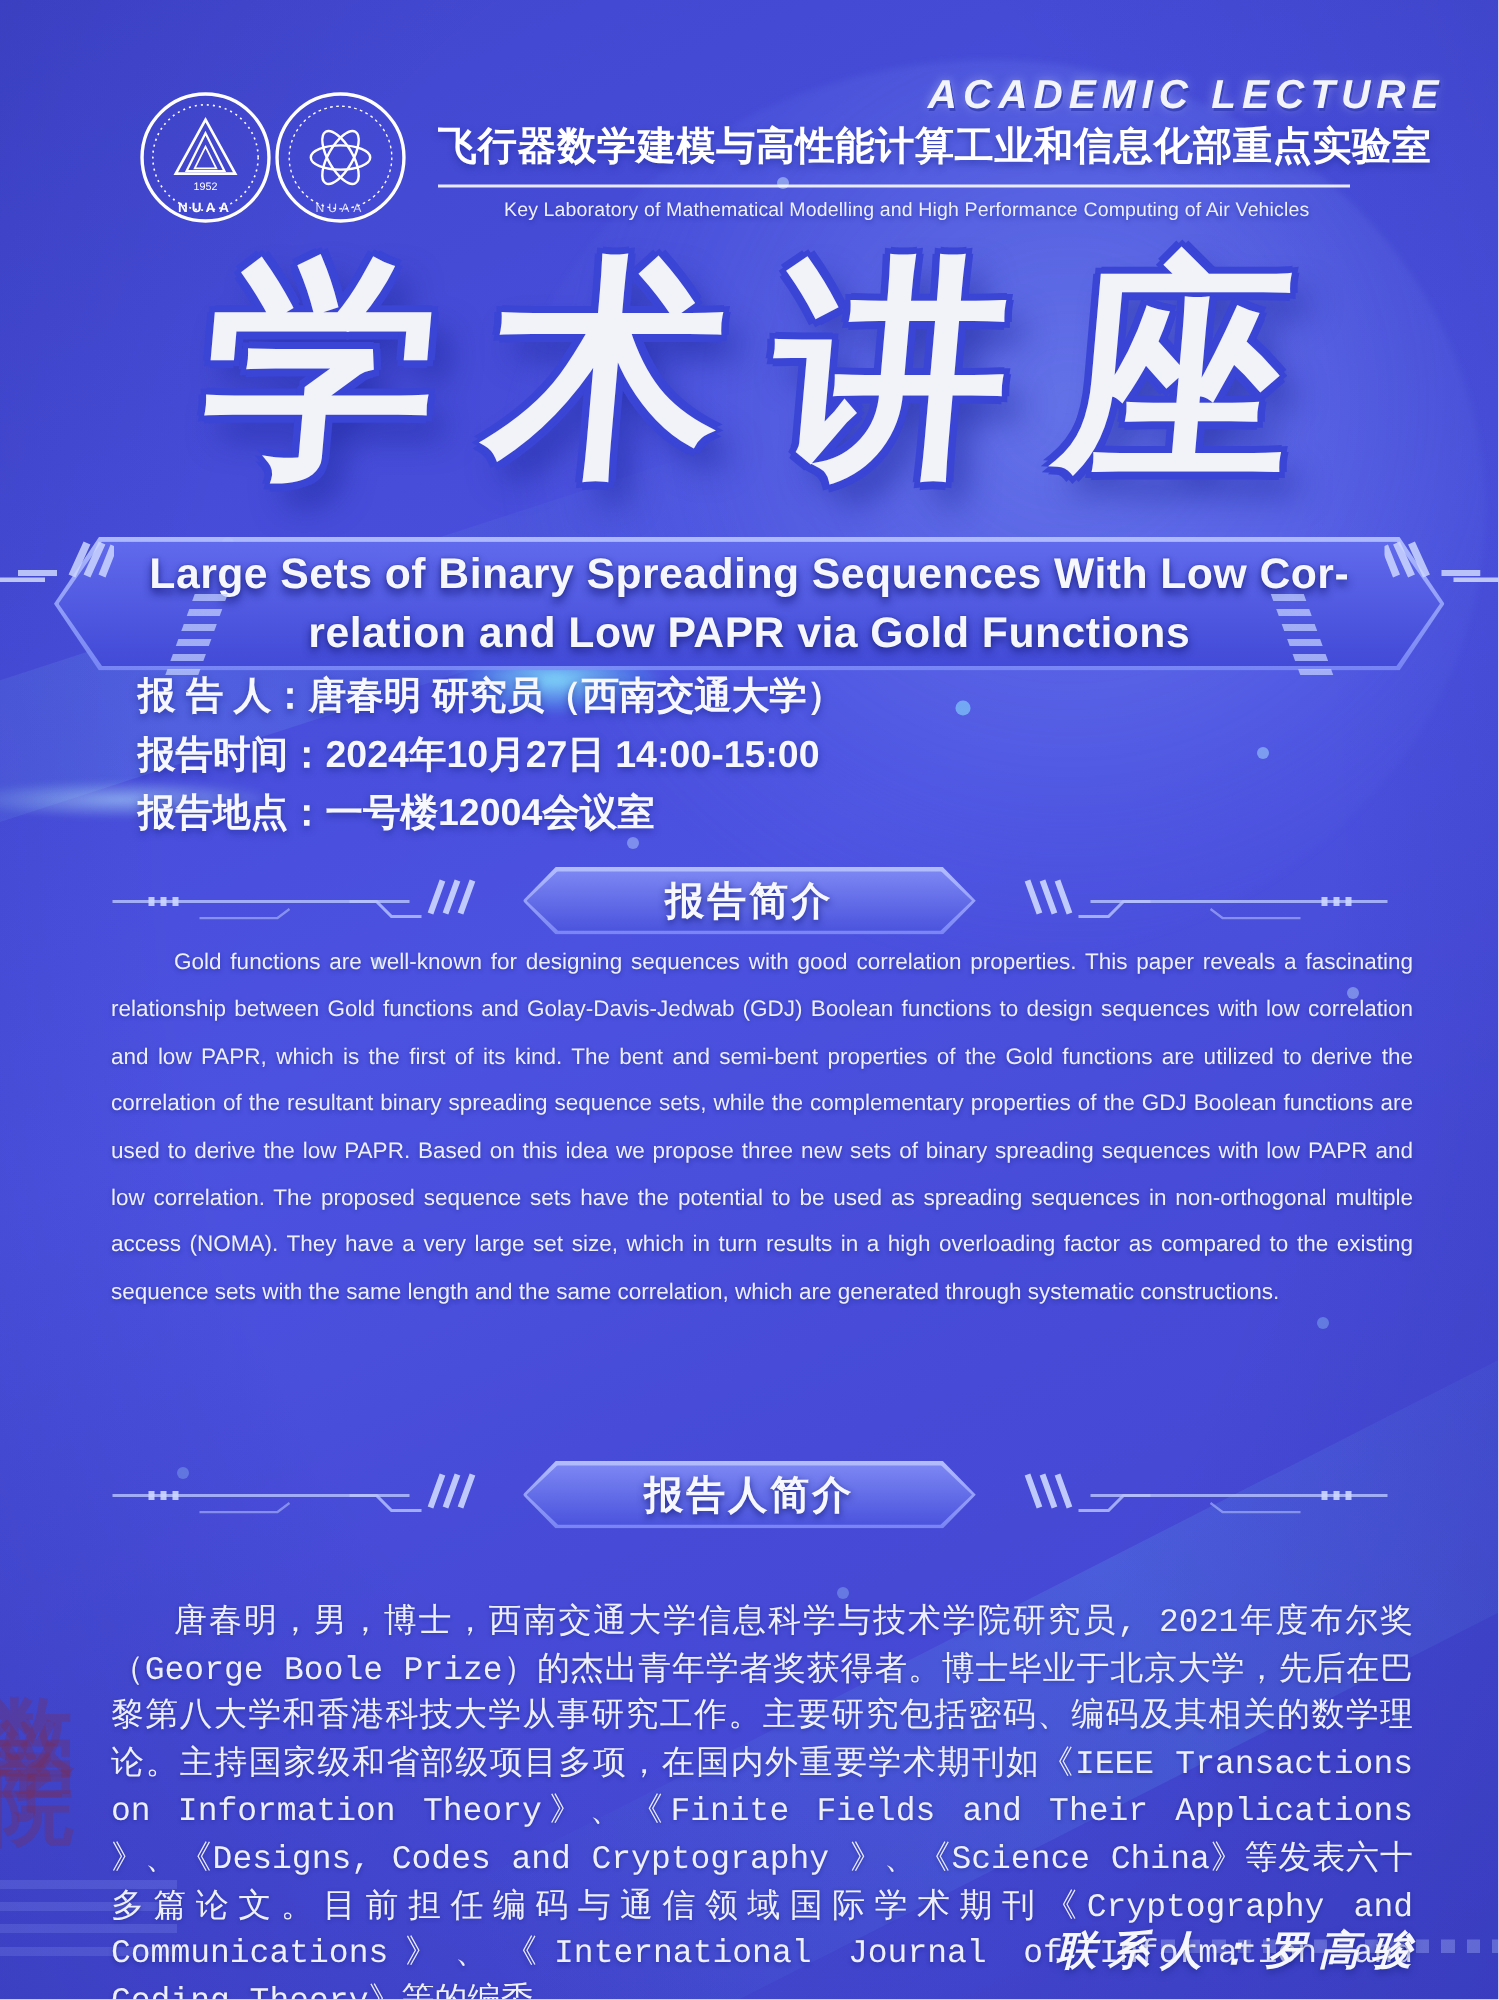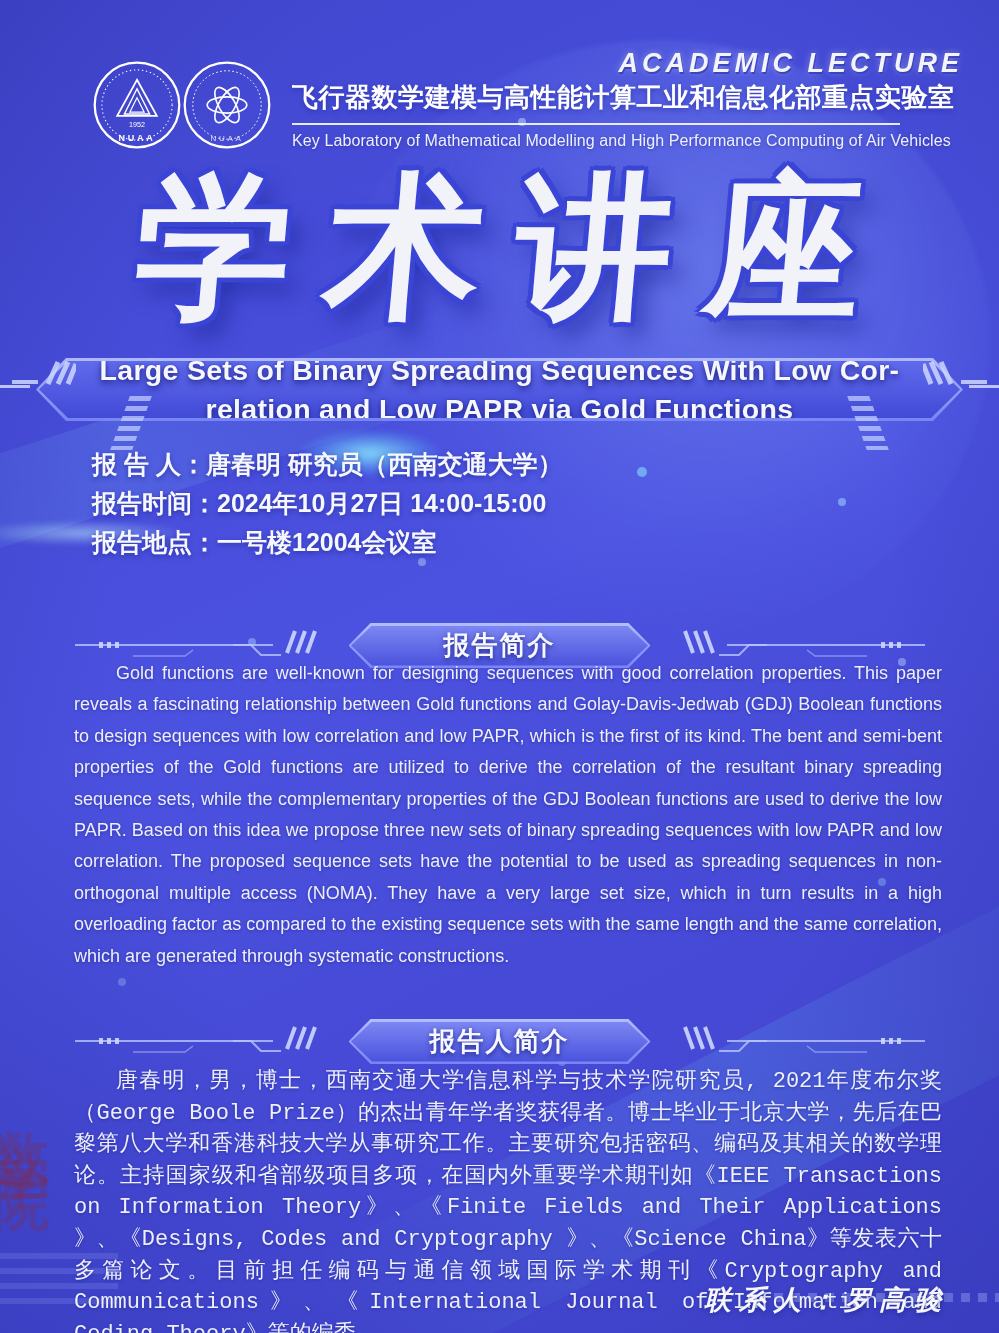--- a/index.html
+++ b/index.html
@@ -38,31 +38,31 @@
   .badge{position:absolute;right:36px;top:48px;font-size:27px;font-weight:700;font-style:italic;
     letter-spacing:4px;color:#f3f4fa;z-index:3;
     text-shadow:1px 2px 0 rgba(55,65,185,.9),0 0 7px rgba(255,255,255,.35);}
 
   .logos{position:absolute;left:92px;top:60px;display:flex;z-index:3;}
   .logo{width:90px;height:90px;}
   .lab-block{position:absolute;left:292px;top:80px;z-index:3;}
   .lab-zh{font-size:26px;font-weight:700;letter-spacing:.5px;white-space:nowrap;
     text-shadow:0 2px 5px rgba(30,40,150,.55);}
   .lab-rule{width:608px;height:2px;background:rgba(255,255,255,.88);margin:8px 0 7px;}
-  .lab-en{font-size:16px;color:#eef1fd;white-space:nowrap;letter-spacing:.1px;
-    text-shadow:0 1px 3px rgba(30,40,150,.5);}
+  .lab-en{font-size:13px;color:#eef1fd;white-space:nowrap;letter-spacing:.1px;
+    text-shadow:0 1px 3px rgba(30,40,150,.5);margin-left:44px;}
 
   .hero{position:absolute;left:0;right:0;top:160px;z-index:3;text-align:center;
     font-size:156px;font-weight:900;letter-spacing:34px;text-indent:34px;line-height:175px;
     color:#f1f3f9;transform:skewX(-5deg);
     text-shadow:5px 0 0 #3a45d6,-5px 0 0 #3a45d6,0 5px 0 #3a45d6,0 -5px 0 #3a45d6,
       4px 4px 0 #3a45d6,-4px 4px 0 #3a45d6,4px -4px 0 #3a45d6,-4px -4px 0 #3a45d6,
       12px 14px 22px rgba(25,35,150,.65);}
 
-  .title-banner{position:absolute;left:36px;right:36px;top:358px;height:63px;z-index:3;
+  .title-banner{position:absolute;left:36px;right:36px;top:358px;height:89px;z-index:3;
     clip-path:polygon(30px 0%,calc(100% - 30px) 0%,100% 50%,calc(100% - 30px) 100%,30px 100%,0% 50%);
     background:linear-gradient(180deg,rgba(180,192,255,.95),rgba(125,140,248,.85));}
   .title-banner-inner{position:absolute;inset:3px;
     clip-path:polygon(29px 0%,calc(100% - 29px) 0%,100% 50%,calc(100% - 29px) 100%,29px 100%,0% 50%);
     background:linear-gradient(180deg,rgba(92,102,235,.95),rgba(63,71,213,.95));
     display:flex;flex-direction:column;align-items:center;justify-content:center;}
   .title-line{font-size:28.5px;font-weight:700;line-height:39px;color:#f6f7fd;letter-spacing:.3px;
     text-shadow:0 3px 6px rgba(25,30,130,.9),0 0 2px rgba(45,55,170,.7);}
 
   .corner-slash{position:absolute;top:360px;width:64px;height:26px;z-index:3;}
@@ -73,39 +73,39 @@
   .ladder.left{left:120px;transform:skewX(-20deg);}
   .ladder.right{right:120px;transform:skewX(20deg);}
   .edge-line{position:absolute;top:385px;width:30px;height:3px;background:rgba(220,228,255,.8);z-index:3;}
   .edge-line.left{left:0;}
   .edge-line.right{right:0;}
 
   .meta{position:absolute;left:92px;top:448px;z-index:3;}
   .meta-row{display:flex;font-size:25px;font-weight:700;line-height:32px;margin-bottom:7px;
     text-shadow:0 2px 5px rgba(25,35,140,.6);color:#f7f8fd;}
 
-  .section-row{position:absolute;left:0;right:0;display:flex;align-items:flex-start;justify-content:center;
-    gap:24px;z-index:3;margin-top:45px;}
+  .section-row{position:absolute;left:0;right:0;display:flex;align-items:flex-end;justify-content:center;
+    gap:24px;z-index:3;}
   .section-row.first{top:578px;}
   .section-row.second{top:974px;}
   .sec-deco{width:252px;height:44px;flex:0 0 auto;}
   .sec-deco.mirror{transform:scaleX(-1);}
   .sec-banner{position:relative;width:302px;height:45px;flex:0 0 auto;
     clip-path:polygon(22px 0%,calc(100% - 22px) 0%,100% 50%,calc(100% - 22px) 100%,22px 100%,0% 50%);
     background:linear-gradient(180deg,rgba(185,196,255,.95),rgba(130,142,248,.85));}
   .sec-banner-inner{position:absolute;inset:2.5px;
     clip-path:polygon(21px 0%,calc(100% - 21px) 0%,100% 50%,calc(100% - 21px) 100%,21px 100%,0% 50%);
     background:linear-gradient(180deg,rgba(122,132,242,.96),rgba(72,81,220,.96));
     display:flex;align-items:center;justify-content:center;}
   .sec-heading{font-size:26px;font-weight:700;letter-spacing:2px;color:#f7f8fd;
     text-shadow:0 2px 5px rgba(25,30,130,.85);}
 
   .para{position:absolute;z-index:3;text-align:justify;color:#edeffa;
     text-shadow:0 1px 3px rgba(20,30,125,.45);}
-  .para.abstract{left:74px;width:868px;top:626px;font-size:18px;line-height:31.4px;text-indent:42px;margin-top:32px;}
+  .para.abstract{left:74px;width:868px;top:626px;font-size:15px;line-height:31.4px;text-indent:42px;}
   .para.bio{left:74px;width:868px;top:1066px;font-size:22px;line-height:31.6px;text-indent:42px;font-family:Liberation Mono, monospace;}
 
   .contact{position:absolute;right:50px;top:1282px;z-index:3;font-family:"DejaVu Serif",serif;
     font-style:italic;font-weight:700;font-size:27px;letter-spacing:8px;color:#f6f7fc;
     text-shadow:0 2px 5px rgba(20,30,120,.55);}
 </style>
 </head>
 <body>
 
 <div class="poster">

